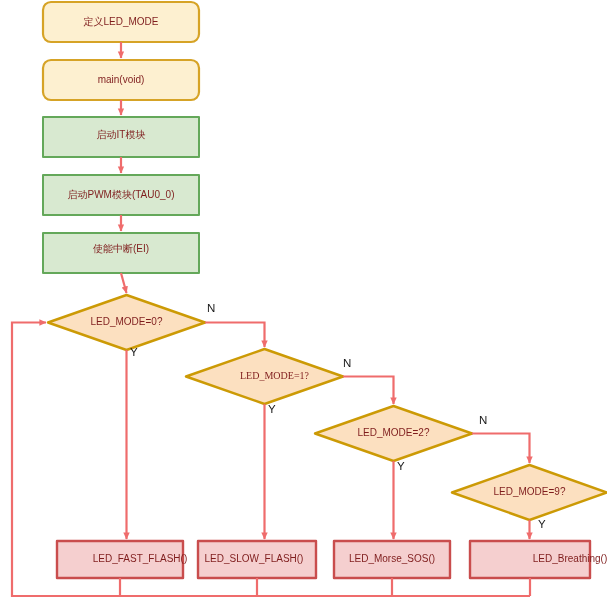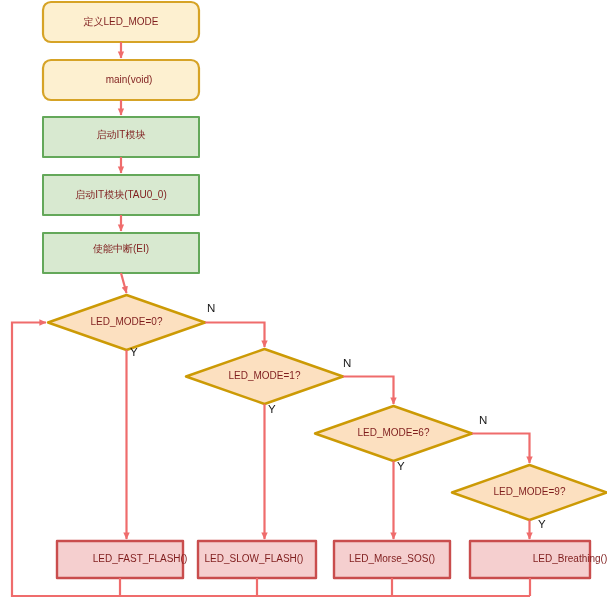--- a/index.html
+++ b/index.html
@@ -85,27 +85,27 @@
         <path d="M 120 578 L 120 596" stroke-linecap="butt" stroke-linejoin="miter"></path>
         <path d="M 257 578 L 257 596" stroke-linecap="butt" stroke-linejoin="miter"></path>
         <path d="M 392 578 L 392 596" stroke-linecap="butt" stroke-linejoin="miter"></path>
         <path d="M 530 578 L 530 596" stroke-linecap="butt" stroke-linejoin="miter"></path>
         <path d="M 530 596 L 12 596 L 12 322.5 L 46 322.5" stroke-linecap="butt" stroke-linejoin="miter" marker-end="url(#arrow-red)"></path>
       </g>
   </svg>
 
   <div id="label-layer">
       <div class="node-label" style="left: 43px; top: 2px; width: 156px; height: 40px;">定义LED_MODE</div>
-      <div class="node-label" style="left: 43px; top: 60px; width: 156px; height: 40px; margin-left: 8px;">main(void)</div>
+      <div class="node-label" style="left: 43px; top: 60px; width: 156px; height: 40px;">main(void)</div>
       <div class="node-label" style="left: 43px; top: 117px; width: 156px; height: 36px;">启动IT模块</div>
-      <div class="node-label" style="left: 43px; top: 175px; width: 156px; height: 40px;">启动IT模块(TAU0_0)</div>
+      <div class="node-label" style="left: 43px; top: 175px; width: 156px; height: 40px;">启动PWM模块(TAU0_0)</div>
       <div class="node-label" style="left: 43px; top: 233px; width: 156px; height: 32px;">使能中断(EI)</div>
       <div class="node-label" style="left: 48px; top: 295px; width: 157px; height: 55px;">LED_MODE=0?</div>
-      <div class="node-label" style="left: 186px; top: 349px; width: 157px; height: 55px;">LED_MODE=1?</div>
-      <div class="node-label" style="left: 315px; top: 406px; width: 157px; height: 55px;">LED_MODE=6?</div>
+      <div class="node-label" style="left: 196px; top: 349px; width: 157px; height: 55px; font-family: Liberation Serif, serif;">LED_MODE=1?</div>
+      <div class="node-label" style="left: 315px; top: 406px; width: 157px; height: 55px;">LED_MODE=2?</div>
       <div class="node-label" style="left: 452px; top: 465px; width: 155px; height: 55px;">LED_MODE=9?</div>
       <div class="node-label" style="left: 57px; top: 541px; width: 126px; height: 37px; padding-left: 20px;">LED_FAST_FLASH()</div>
       <div class="node-label" style="left: 198px; top: 541px; width: 112px; height: 37px;">LED_SLOW_FLASH()</div>
       <div class="node-label" style="left: 334px; top: 541px; width: 116px; height: 37px;">LED_Morse_SOS()</div>
       <div class="node-label" style="left: 470px; top: 541px; width: 120px; height: 37px; margin-left: 40px;">LED_Breathing()</div>
     </div>
   <div id="edge-label-layer">
       <div class="edge-label" style="left: 207px; top: 303px;">N</div>
       <div class="edge-label" style="left: 130px; top: 347px;">Y</div>
       <div class="edge-label" style="left: 343px; top: 358px;">N</div>

